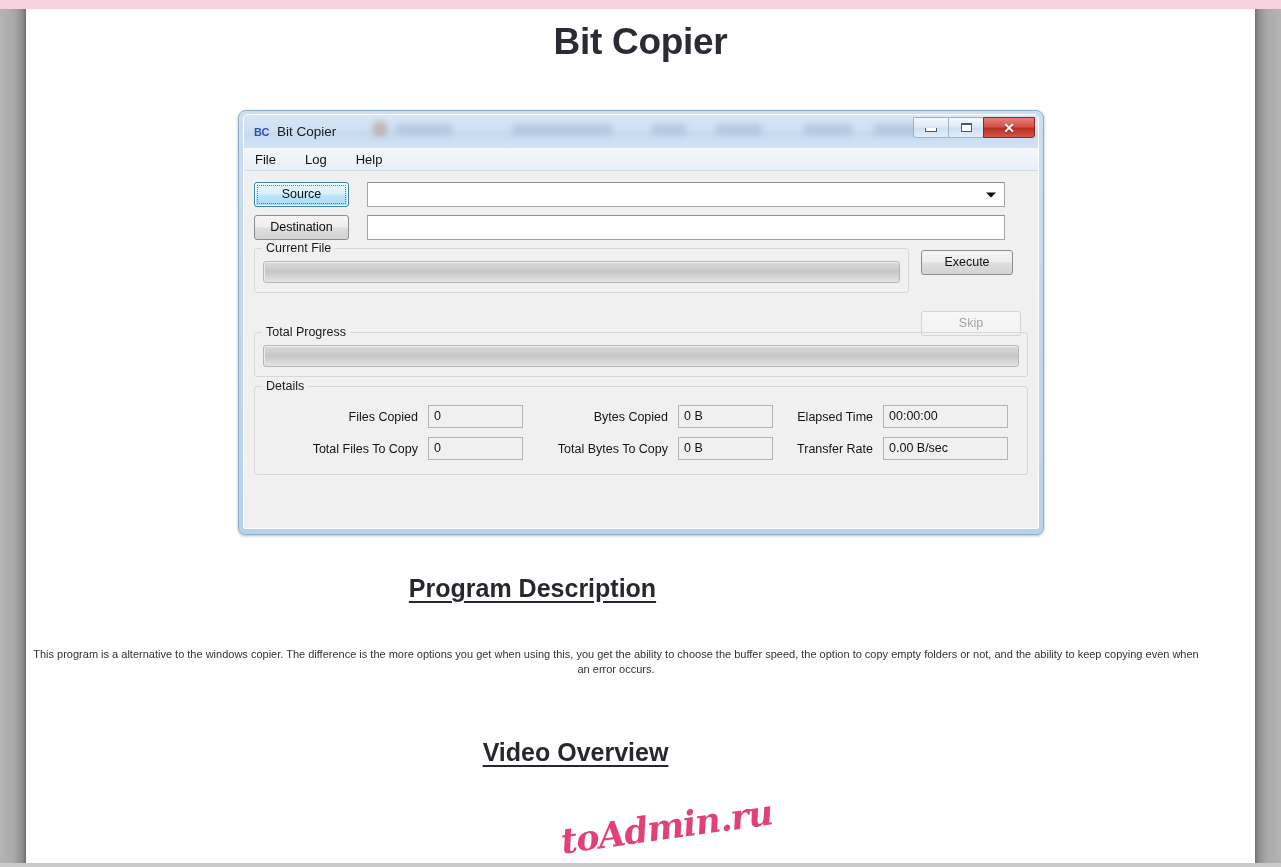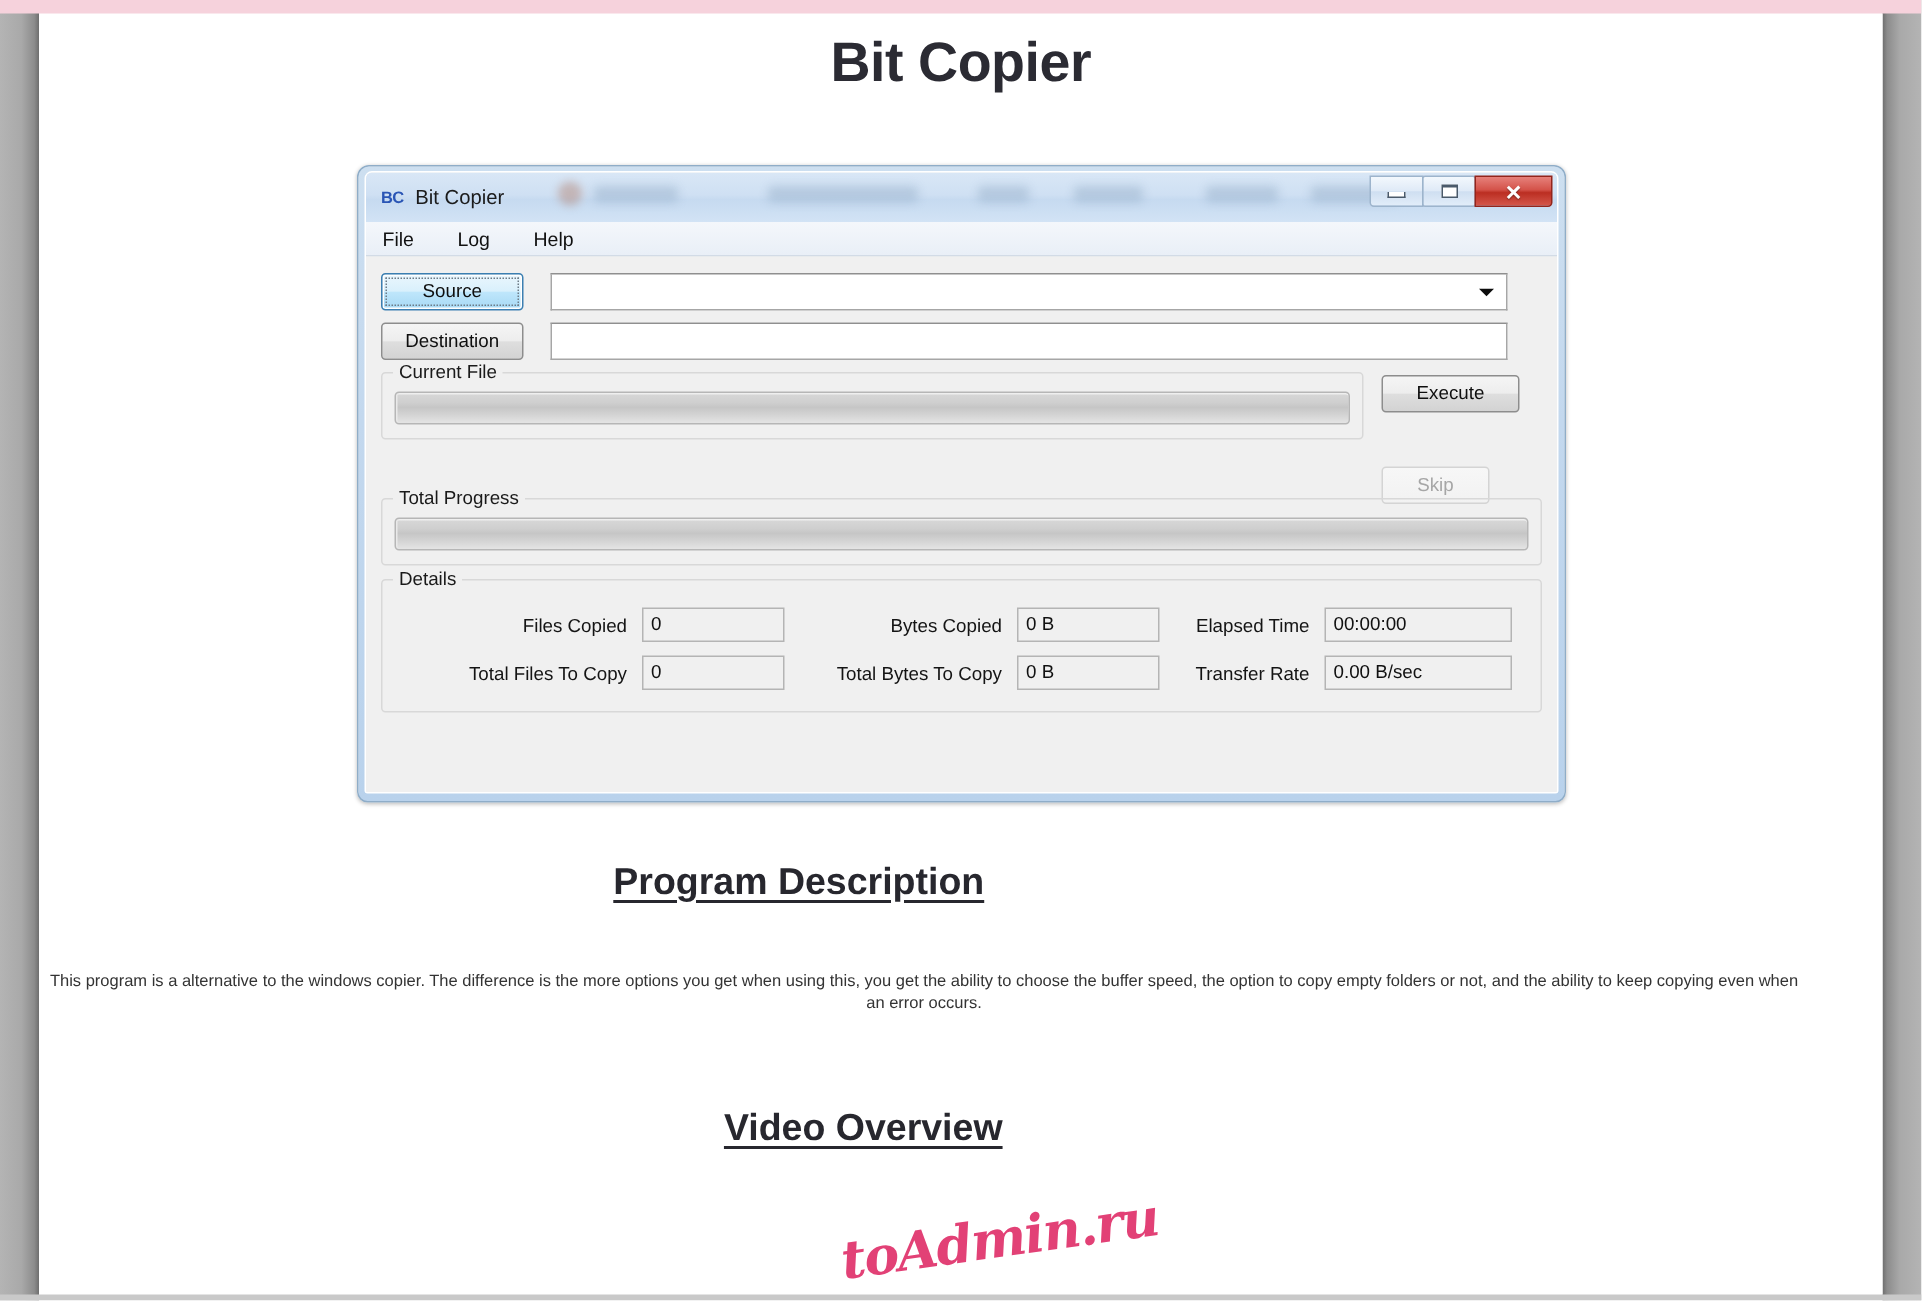--- a/index.html
+++ b/index.html
@@ -229,21 +229,21 @@
   }
   .wbtn.focused::after {
     content: "";
     position: absolute;
     inset: 2px;
     border: 1px dotted #6d7b86;
     pointer-events: none;
   }
   .wbtn.execute { width: 92px; }
   .wbtn.skip {
-    width: 72px;
+    width: 100px;
     color: #a6a6a6;
     background: linear-gradient(to bottom, #f7f7f7 0%, #f2f2f2 100%);
     border: 1px solid #d4d4d4;
   }
 
   .txt-field {
     height: 25px;
     background: #ffffff;
     border: 1px solid #a6a6a6;
     border-top-color: #8f8f8f;

